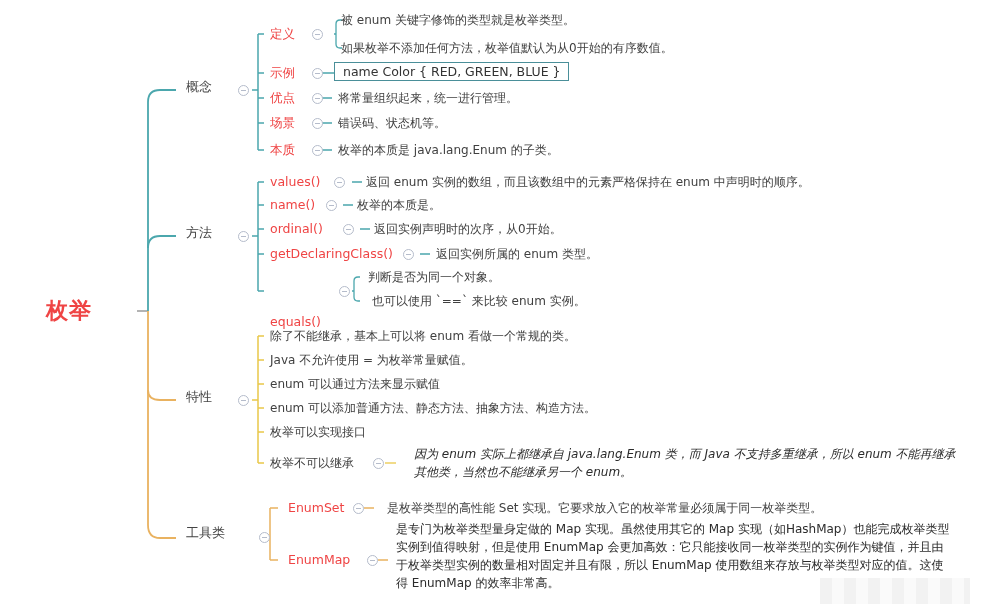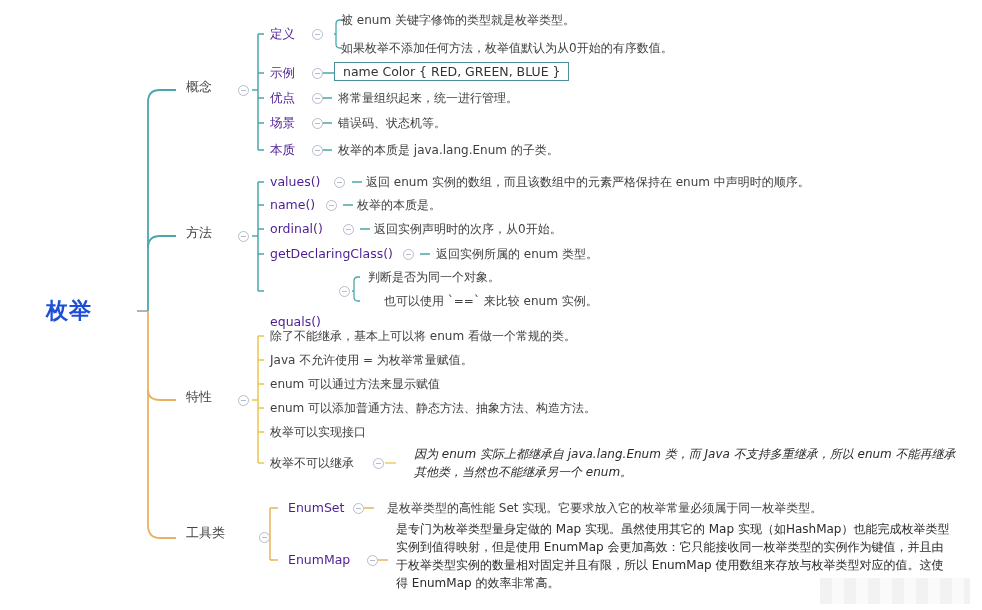--- a/index.html
+++ b/index.html
@@ -1,21 +1,21 @@
 <!DOCTYPE html>
 <html><head>
 <meta charset="utf-8">
 <style>
   html, body { margin: 0; padding: 0; background: #ffffff; }
   body { width: 982px; height: 610px; position: relative; overflow: hidden;
          font-family: "DejaVu Sans", "Liberation Sans", sans-serif; color: #333333; }
   .abs { position: absolute; white-space: nowrap; }
-  .root { font-size: 22px; font-weight: bold; color: #1d4ed8; letter-spacing: 1px; }
+  .root { font-size: 22px; font-weight: bold; color: #ef4444; letter-spacing: 1px; }
   .main { font-size: 13px; color: #444444; }
-  .sub { font-size: 12.5px; color: #4c1d95; }
+  .sub { font-size: 12.5px; color: #ef4444; }
   .leaf { font-size: 12px; color: #404040; }
   .para { font-size: 12px; color: #2b2b2b; line-height: 18px; white-space: normal; }
   .box { border: 1.5px solid #4a8f99; padding: 1px 8px; background: #fff; font-size: 12.5px; }
   .toggle { position: absolute; width: 9px; height: 9px; border: 1px solid #b5bccb; border-radius: 50%;
             background: #fff; }
   .toggle::after { content: ""; position: absolute; left: 2px; right: 2px; top: 4px; height: 1px; background: #b5bccb; }
   svg.lines { position: absolute; left: 0; top: 0; }
   .watermark { position: absolute; left: 820px; top: 578px; width: 150px; height: 26px;
                background: repeating-linear-gradient(90deg, #f2f2f2 0 12px, #fafafa 12px 24px); }
 </style>
@@ -94,21 +94,21 @@
 <span class="toggle" style="left:343px; top:224px;"></span>
 <div class="abs leaf" style="left:374px; top:221px;">返回实例声明时的次序，从0开始。</div>
 
 <div class="abs sub" style="left:270px; top:246px;">getDeclaringClass()</div>
 <span class="toggle" style="left:403px; top:249px;"></span>
 <div class="abs leaf" style="left:436px; top:246px;">返回实例所属的 enum 类型。</div>
 
 <div class="abs sub" style="left:270px; top:283px;margin-top:31px;">equals()</div>
 <span class="toggle" style="left:339px; top:286px;"></span>
 <div class="abs leaf" style="left:368px; top:269px;">判断是否为同一个对象。</div>
-<div class="abs leaf" style="left:384px; top:293px;">也可以使用 `==` 来比较 enum 实例。</div>
+<div class="abs leaf" style="left:372px; top:293px;">也可以使用 `==` 来比较 enum 实例。</div>
 
 <div class="abs main" style="left:186px; top:388px;">特性</div>
 <span class="toggle" style="left:238px; top:395px;"></span>
 
 <div class="abs leaf" style="left:270px; top:328px;">除了不能继承，基本上可以将 enum 看做一个常规的类。</div>
 <div class="abs leaf" style="left:270px; top:352px;">Java 不允许使用 = 为枚举常量赋值。</div>
 <div class="abs leaf" style="left:270px; top:376px;">enum 可以通过方法来显示赋值</div>
 <div class="abs leaf" style="left:270px; top:400px;">enum 可以添加普通方法、静态方法、抽象方法、构造方法。</div>
 <div class="abs leaf" style="left:270px; top:424px;">枚举可以实现接口</div>
 <div class="abs leaf" style="left:270px; top:455px;">枚举不可以继承</div>

